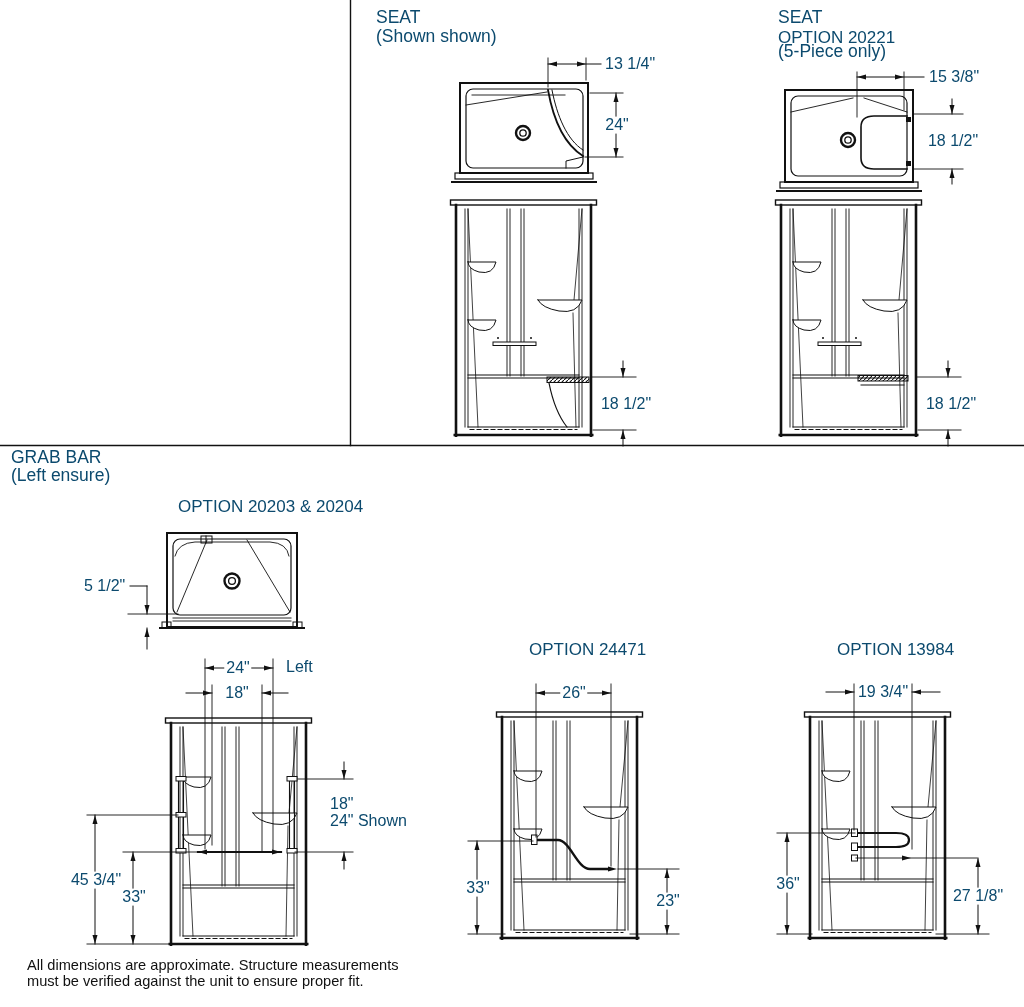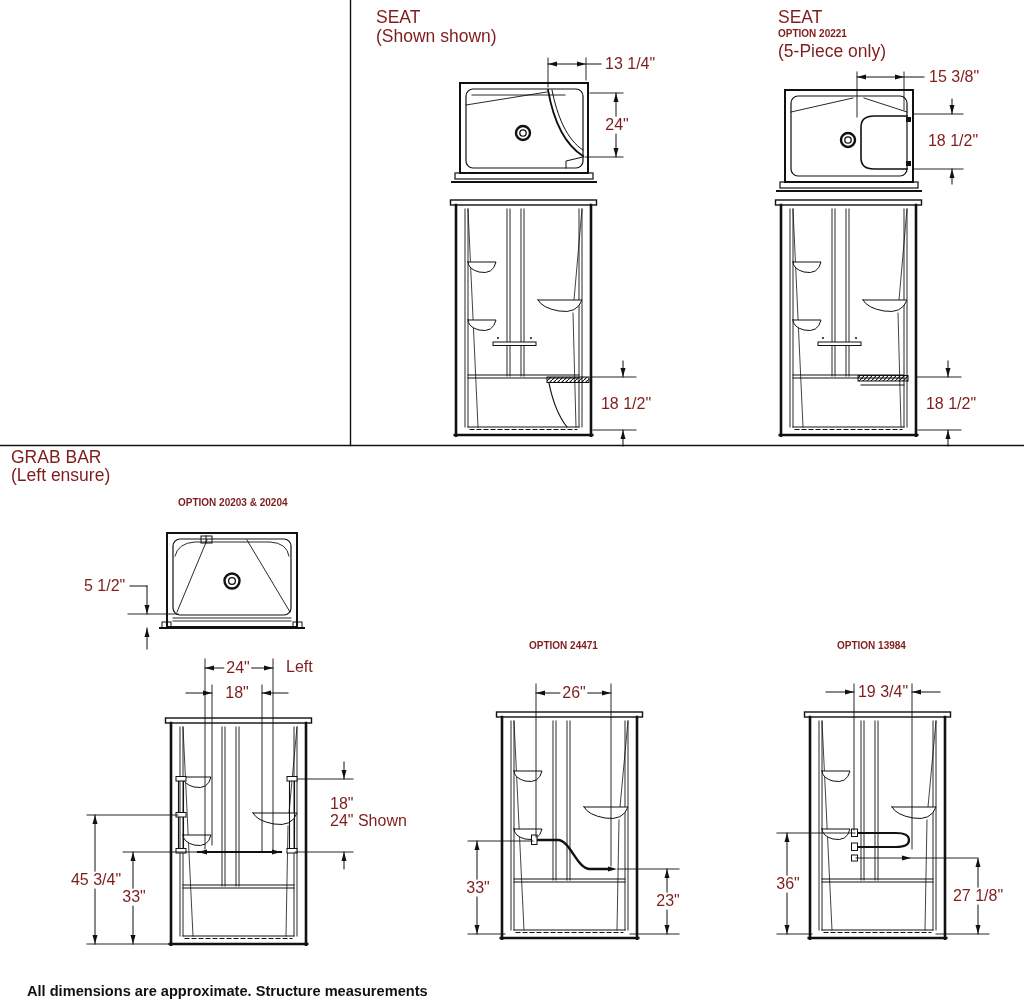--- a/index.html
+++ b/index.html
@@ -1,26 +1,26 @@
 <!DOCTYPE html>
 <html><head>
 <meta charset="utf-8">
 <style>
   html,body{margin:0;padding:0;background:#fff;}
   #canvas{position:relative;width:1024px;height:1007px;background:#fff;overflow:hidden;
           font-family:"Liberation Sans",sans-serif;color:#111;}
   #art{position:absolute;left:0;top:0;}
-  .lbl{position:absolute;font:16px "Liberation Sans",sans-serif;color:#7f1d1d;
+  .lbl{position:absolute;font:16px "Liberation Sans",sans-serif;color:#0c4a6e;
        white-space:nowrap;line-height:1.05;}
   .c{transform:translate(-50%,-50%);background:#fff;padding:0 2px;}
   .vc{transform:translateY(-50%);}
   .hdr{font-size:17.5px;}
-  .opt{font-size:10px;font-weight:bold;}
-  .foot{position:absolute;font-weight:700;font-size:14.6px;line-height:16px;
-        font-family:"Liberation Sans",sans-serif;color:#111;white-space:nowrap;margin-top:26px;}
+  .opt{font-size:17px;}
+  .foot{position:absolute;font-weight:400;font-size:14.6px;line-height:16px;
+        font-family:"Liberation Sans",sans-serif;color:#111;white-space:nowrap;}
 </style>
 </head>
 <body>
 
 <div id="canvas">
 
 <svg id="art" width="1024" height="1007" viewBox="0 0 1024 1007">
   <defs>
     <pattern id="hatch" patternUnits="userSpaceOnUse" width="4" height="4">
       <path d="M0,4 L4,0" stroke="#111" stroke-width="1.1"></path>
@@ -304,15 +304,16 @@
 <div class="lbl c" style="left:574px;top:693px">26"</div>
 <div class="lbl c" style="left:478px;top:888px">33"</div>
 <div class="lbl c" style="left:668px;top:901px">23"</div>
 
 <div class="lbl c" style="left:883px;top:692px">19 3/4"</div>
 <div class="lbl c" style="left:788px;top:884px">36"</div>
 <div class="lbl c" style="left:978px;top:896px">27 1/8"</div>
 
 <div class="foot" style="left:27px;top:957px">
   <div>All dimensions are approximate. Structure measurements</div>
+  <div>must be verified against the unit to ensure proper fit.</div>
 </div>
 
 </div>
 
 </body></html>

